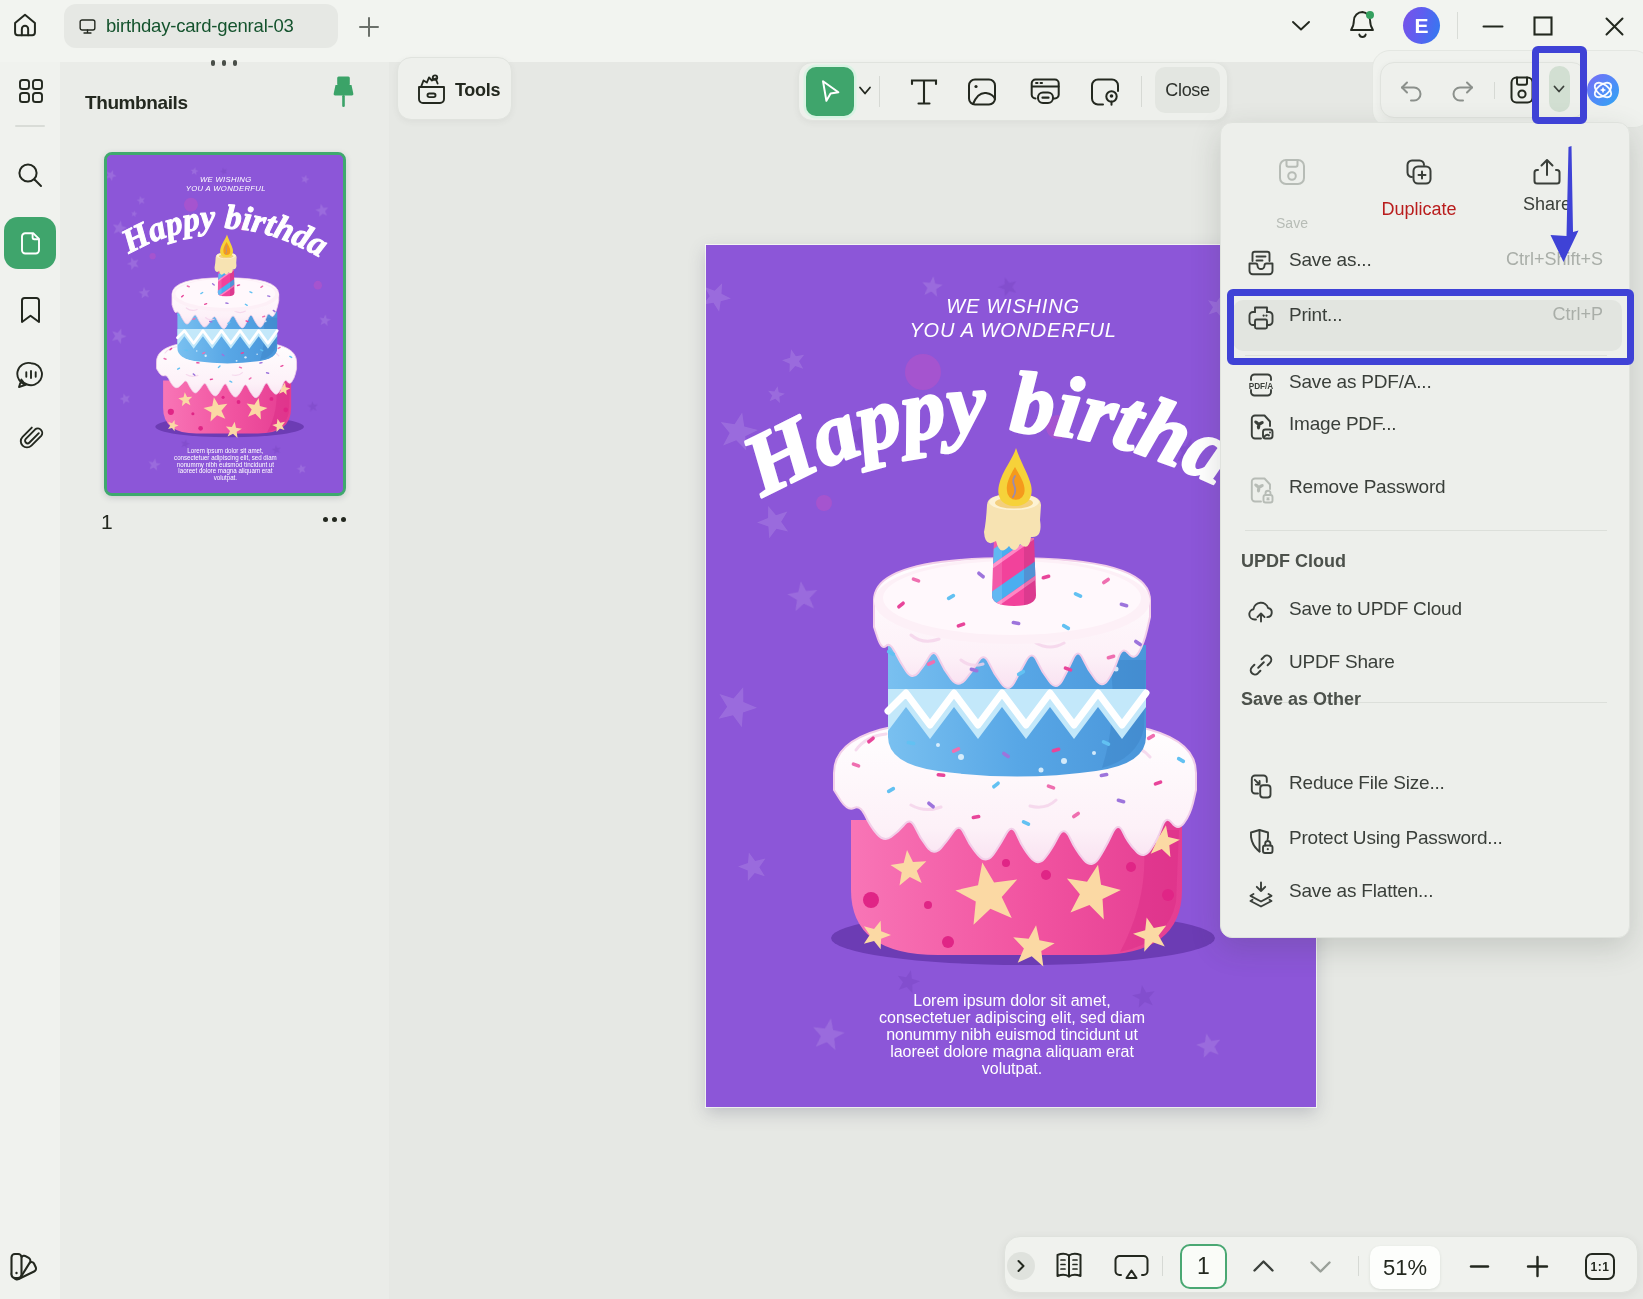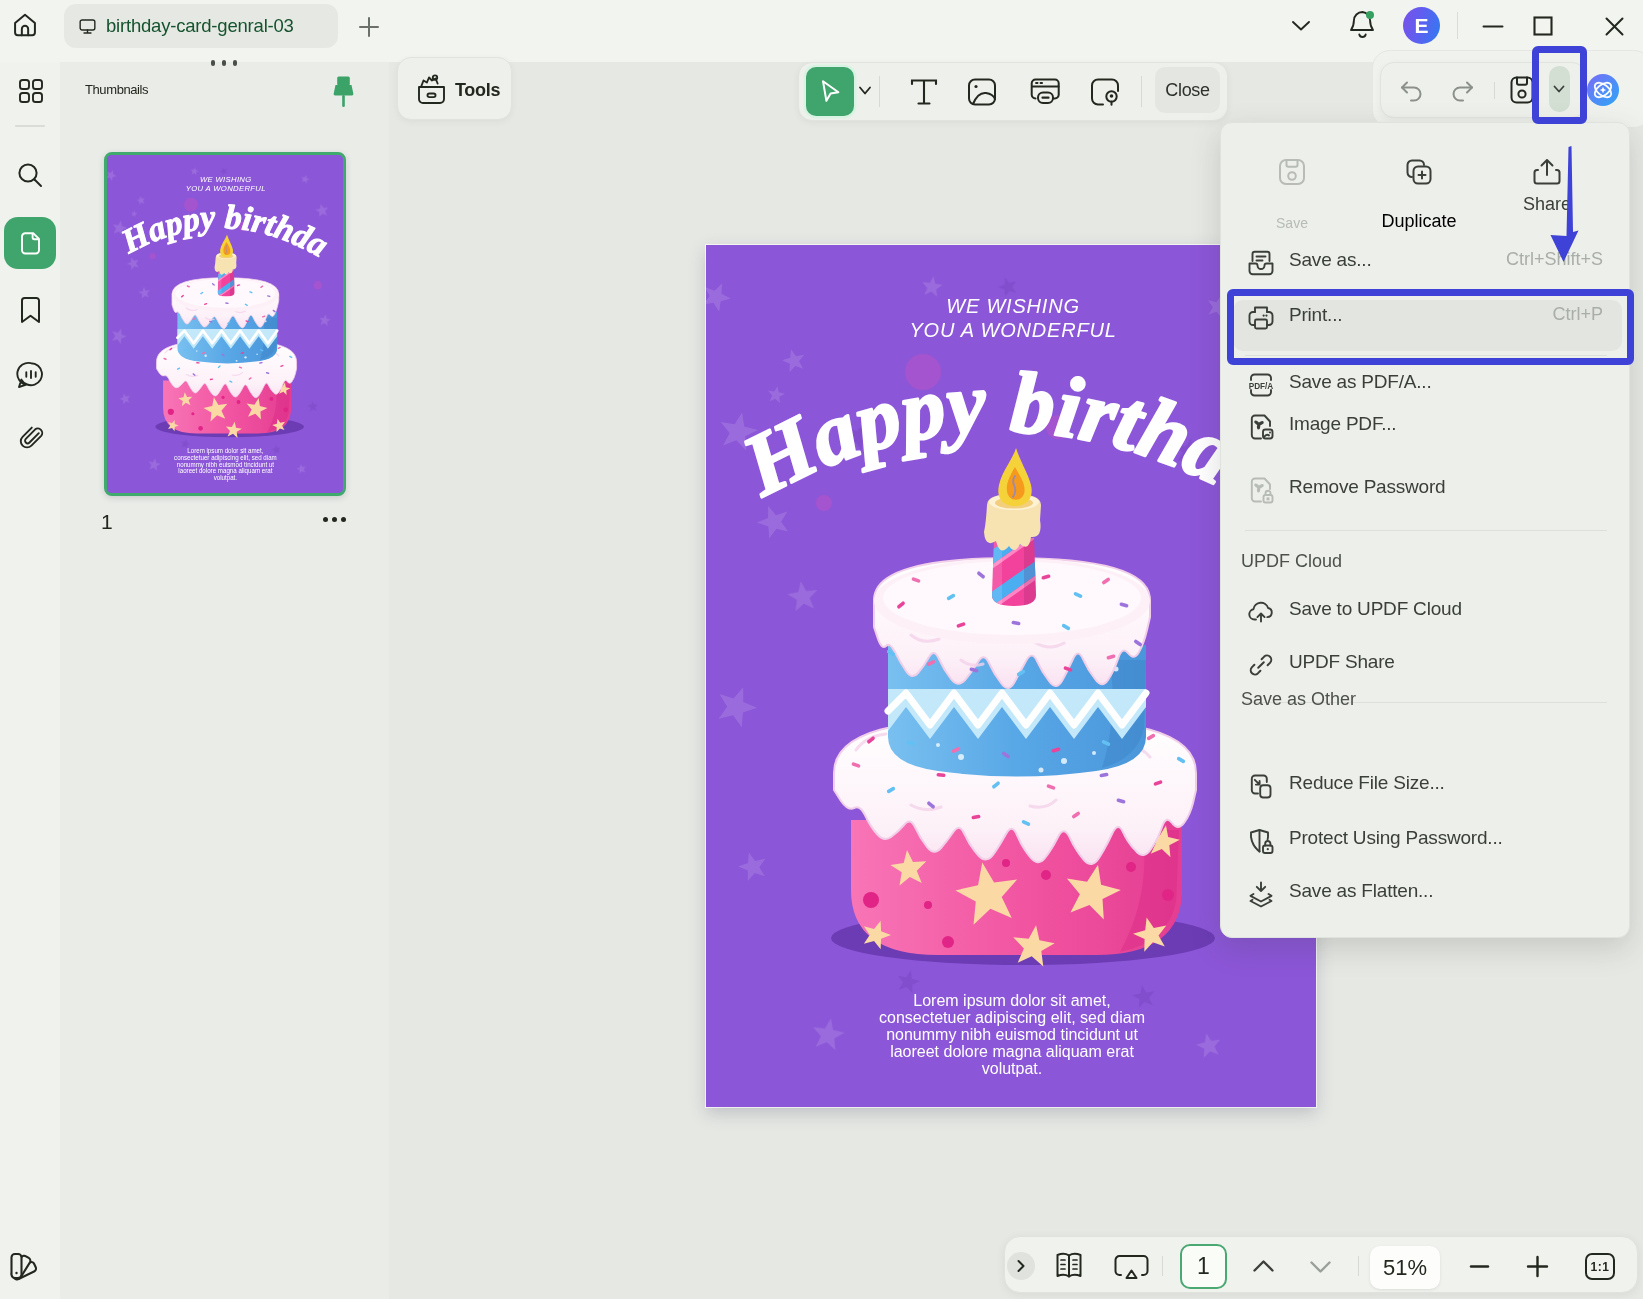--- a/index.html
+++ b/index.html
@@ -16,21 +16,21 @@
   
   .bar{position:absolute;background:#eef0ec;border:1px solid #e0e3de;border-radius:14px;box-shadow:0 2px 6px rgba(60,70,60,0.06)}
   .greenbtn{background:#3fa56c;border-radius:10px;display:flex;align-items:center;justify-content:center}
   .closebtn{background:#e3e6e1;border-radius:10px;display:flex;align-items:center;justify-content:center;font-size:18px;color:#2e322d;letter-spacing:-0.3px}
   .vsep{width:1px;background:#d6d9d4;position:absolute}
   
   #menu{position:absolute;left:1220px;top:122px;width:410px;height:816px;background:#edefeb;border:1px solid #dfe2dd;border-radius:12px;box-shadow:0 10px 30px rgba(50,60,50,0.18);z-index:30}
   .mrow{position:absolute;left:26px;width:356px;height:44px;display:flex;align-items:flex-start}
   .mrow .txt{font-size:19px;color:#3a3f3a;margin-left:14px;letter-spacing:-0.2px}
   .mrow .sc{margin-left:auto;font-size:18px;color:#a9aea8}
-  .mhead{position:absolute;left:20px;font-size:18px;font-weight:normal;color:#4c514b}
+  .mhead{position:absolute;left:20px;font-size:18px;font-weight:bold;color:#4c514b}
   .mdiv{position:absolute;left:24px;width:362px;height:1px;background:#dcdfda}
   .dis{color:#b4b9b3}
   
   #bbar{position:absolute;left:1004px;top:1236px;width:634px;height:57px;background:#f0f2ee;border:1px solid #dfe2dd;border-radius:16px;box-shadow:0 2px 8px rgba(60,70,60,0.08);z-index:5}
   
   .bluebox{position:absolute;border:7px solid #3f42d6;z-index:40}
 </style>
 </head>
 <body>
 <div id="header"></div>
@@ -105,21 +105,21 @@
   <rect x="3.5" y="4" width="10" height="24" rx="3.4" transform="rotate(32 8.5 24.5)"></rect>
   <rect x="3.5" y="4" width="10" height="24" rx="3.4"></rect>
   <circle cx="8.5" cy="23" r="1.2" fill="#23281f" stroke="none"></circle>
 </svg>
 
 <div class="abs" style="left:211px;top:60px;width:40px;height:6px">
   <span style="position:absolute;left:0;width:4px;height:6px;border-radius:2px;background:#4a4f49"></span>
   <span style="position:absolute;left:11px;width:4px;height:6px;border-radius:2px;background:#4a4f49"></span>
   <span style="position:absolute;left:22px;width:4px;height:6px;border-radius:2px;background:#4a4f49"></span>
 </div>
-<div class="abs" style="left:85px;top:82px;font-size:13px;font-weight:normal;color:#23281f;letter-spacing:-0.4px">Thumbnails</div>
+<div class="abs" style="left:85px;top:92px;font-size:19px;font-weight:bold;color:#23281f;letter-spacing:-0.4px">Thumbnails</div>
 <svg class="abs" style="left:331px;top:75px" width="25" height="34" viewBox="0 0 25 34" fill="#3ba368">
   <rect x="6.2" y="1.5" width="12.6" height="9" rx="1.5"></rect>
   <path d="M4.5 10 h16 l1.8 8.5 a1.6 1.6 0 0 1 -1.6 2 H4.3 a1.6 1.6 0 0 1 -1.6 -2 Z"></path>
   <rect x="11.2" y="20" width="2.6" height="12" rx="1.3"></rect>
 </svg>
 <div class="abs" style="left:104px;top:152px;width:242px;height:344px;border:3px solid #3fa96e;border-radius:8px;overflow:hidden;background:#8c56d8;box-shadow:0 2px 6px rgba(60,60,90,0.18)">
   <svg width="236" height="338" viewBox="0 0 610 862" preserveAspectRatio="none">
       <use href="#cardart"></use>
     </svg>
 </div>
@@ -407,21 +407,21 @@
       <circle cx="15" cy="19" r="3.8"></circle>
     </svg>
     <div style="font-size:14px;color:#b7bcb6;margin-top:24px">Save</div>
   </div>
   <div style="position:absolute;left:160px;top:34px;width:76px;text-align:center">
     <svg style="margin:0 auto" width="30" height="30" viewBox="0 0 30 30" fill="none" stroke="#3a3f3a" stroke-width="2" stroke-linecap="round" stroke-linejoin="round">
       <path d="M20 8 V8 a4.5 4.5 0 0 0 -4.5 -4.5 H8 A4.5 4.5 0 0 0 3.5 8 v7.5 A4.5 4.5 0 0 0 8 20"></path>
       <rect x="9.5" y="9.5" width="17" height="17" rx="4.5"></rect>
       <path d="M18 14.5 v7 M14.5 18 h7"></path>
     </svg>
-    <div style="font-size:18px;color:#000000;margin-top:20px">Duplicate</div>
+    <div style="font-size:18px;color:#b91c1c;margin-top:8px">Duplicate</div>
   </div>
   <div style="position:absolute;left:288px;top:34px;width:76px;text-align:center">
     <svg style="margin:0 auto" width="30" height="30" viewBox="0 0 30 30" fill="none" stroke="#3a3f3a" stroke-width="2" stroke-linecap="round" stroke-linejoin="round">
       <path d="M15 3 v15 M15 3 L9.5 8.5 M15 3 l5.5 5.5"></path>
       <path d="M6 13 H5 a2.5 2.5 0 0 0 -2.5 2.5 V24 A2.5 2.5 0 0 0 5 26.5 h20 a2.5 2.5 0 0 0 2.5 -2.5 v-8.5 A2.5 2.5 0 0 0 25 13 h-1"></path>
     </svg>
     <div style="font-size:18px;color:#3a3f3a;margin-top:3px">Share</div>
   </div>
 
   <div class="mrow" style="top:126px">

